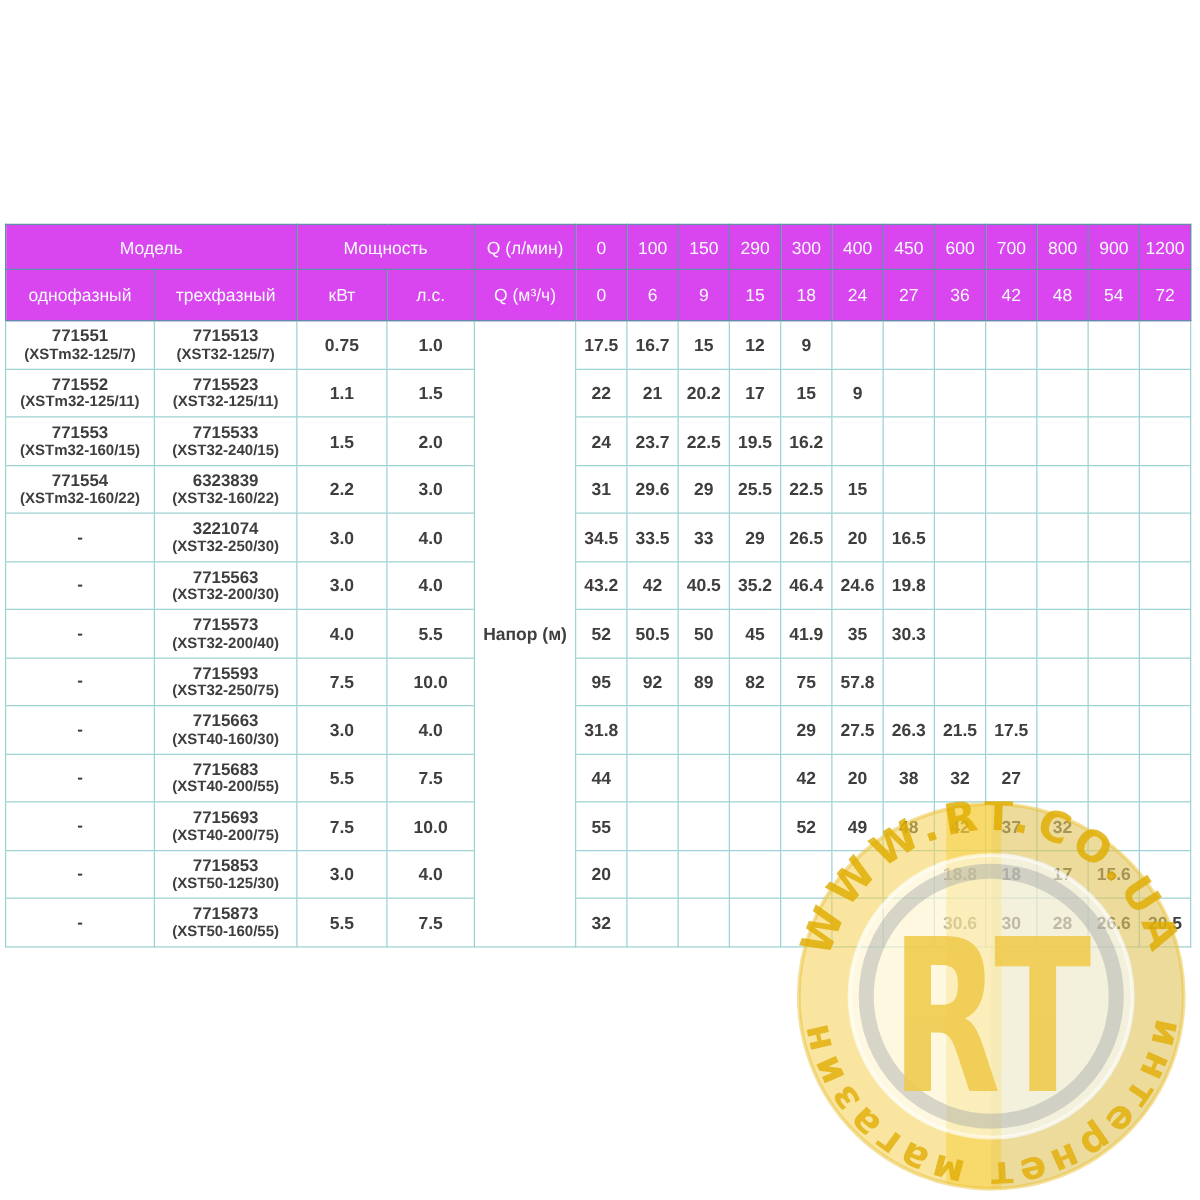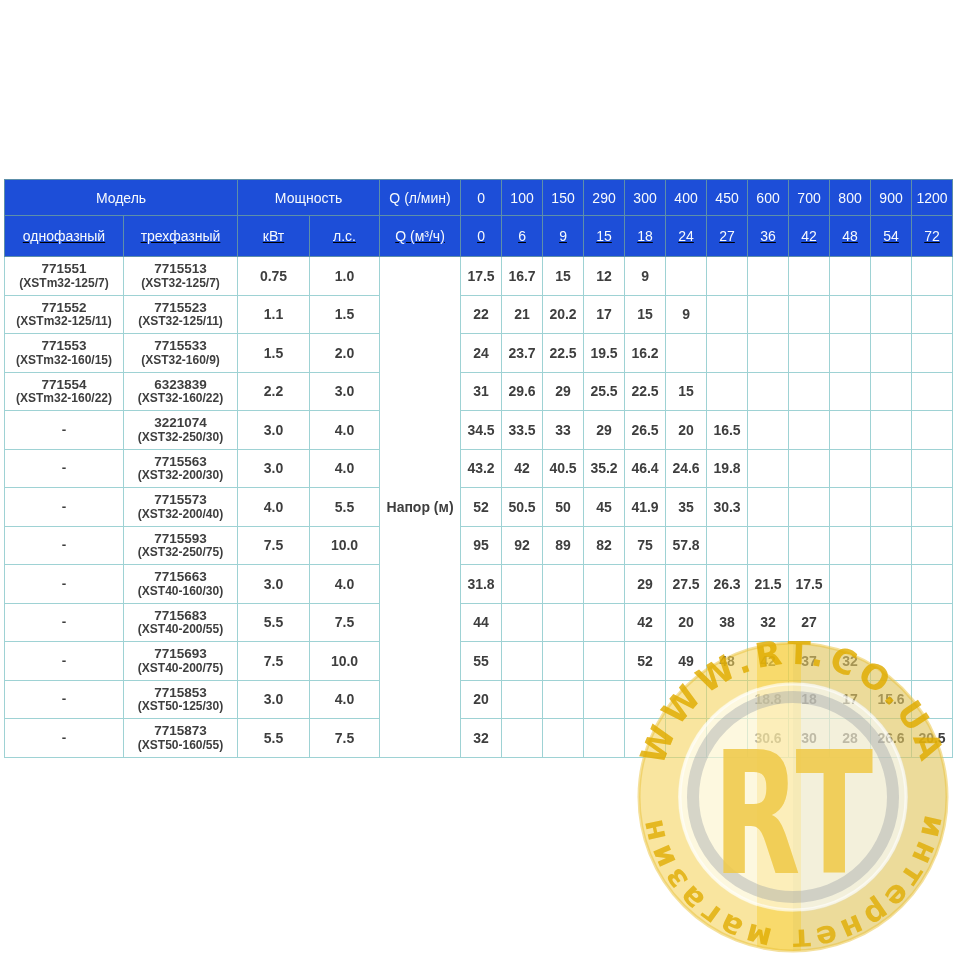--- a/index.html
+++ b/index.html
@@ -13,31 +13,31 @@
   #page { position: relative; width: 960px; height: 960px; }
 
   table.specs {
     position: absolute;
     left: 4px; top: 179px;
     width: 948px;
     border-collapse: collapse;
     table-layout: fixed;
   }
   table.specs th {
-    background: #1d4ed8;
+    background: #d946ef;
     color: #f7fafc;
     font-weight: 400;
     font-size: 14px;
     border: 1px solid #5d8fa9;
     padding: 0;
     text-align: center;
     vertical-align: middle;
   }
   tr.hrow1 { height: 36px; }
-  tr.hrow2 { height: 41px; text-decoration: underline; }
+  tr.hrow2 { height: 41px; }
   tbody tr { height: 38.5px; }
   table.specs td {
     border: 1px solid #9ed2d4;
     background: transparent;
     color: #3e3e3e;
     font-weight: 700;
     font-size: 14px;
     text-align: center;
     vertical-align: middle;
     padding: 0;
@@ -168,21 +168,21 @@
           <td class="val"></td>
           <td class="val"></td>
         </tr>
         <tr>
           <td class="model">
             <div class="num">771553</div>
             <div class="code">(XSTm32-160/15)</div>
           </td>
           <td class="model">
             <div class="num">7715533</div>
-            <div class="code">(XST32-160/9)</div>
+            <div class="code">(XST32-240/15)</div>
           </td>
           <td>1.5</td>
           <td>2.0</td>
           <td class="val">24</td>
           <td class="val">23.7</td>
           <td class="val">22.5</td>
           <td class="val">19.5</td>
           <td class="val">16.2</td>
           <td class="val"></td>
           <td class="val"></td>

